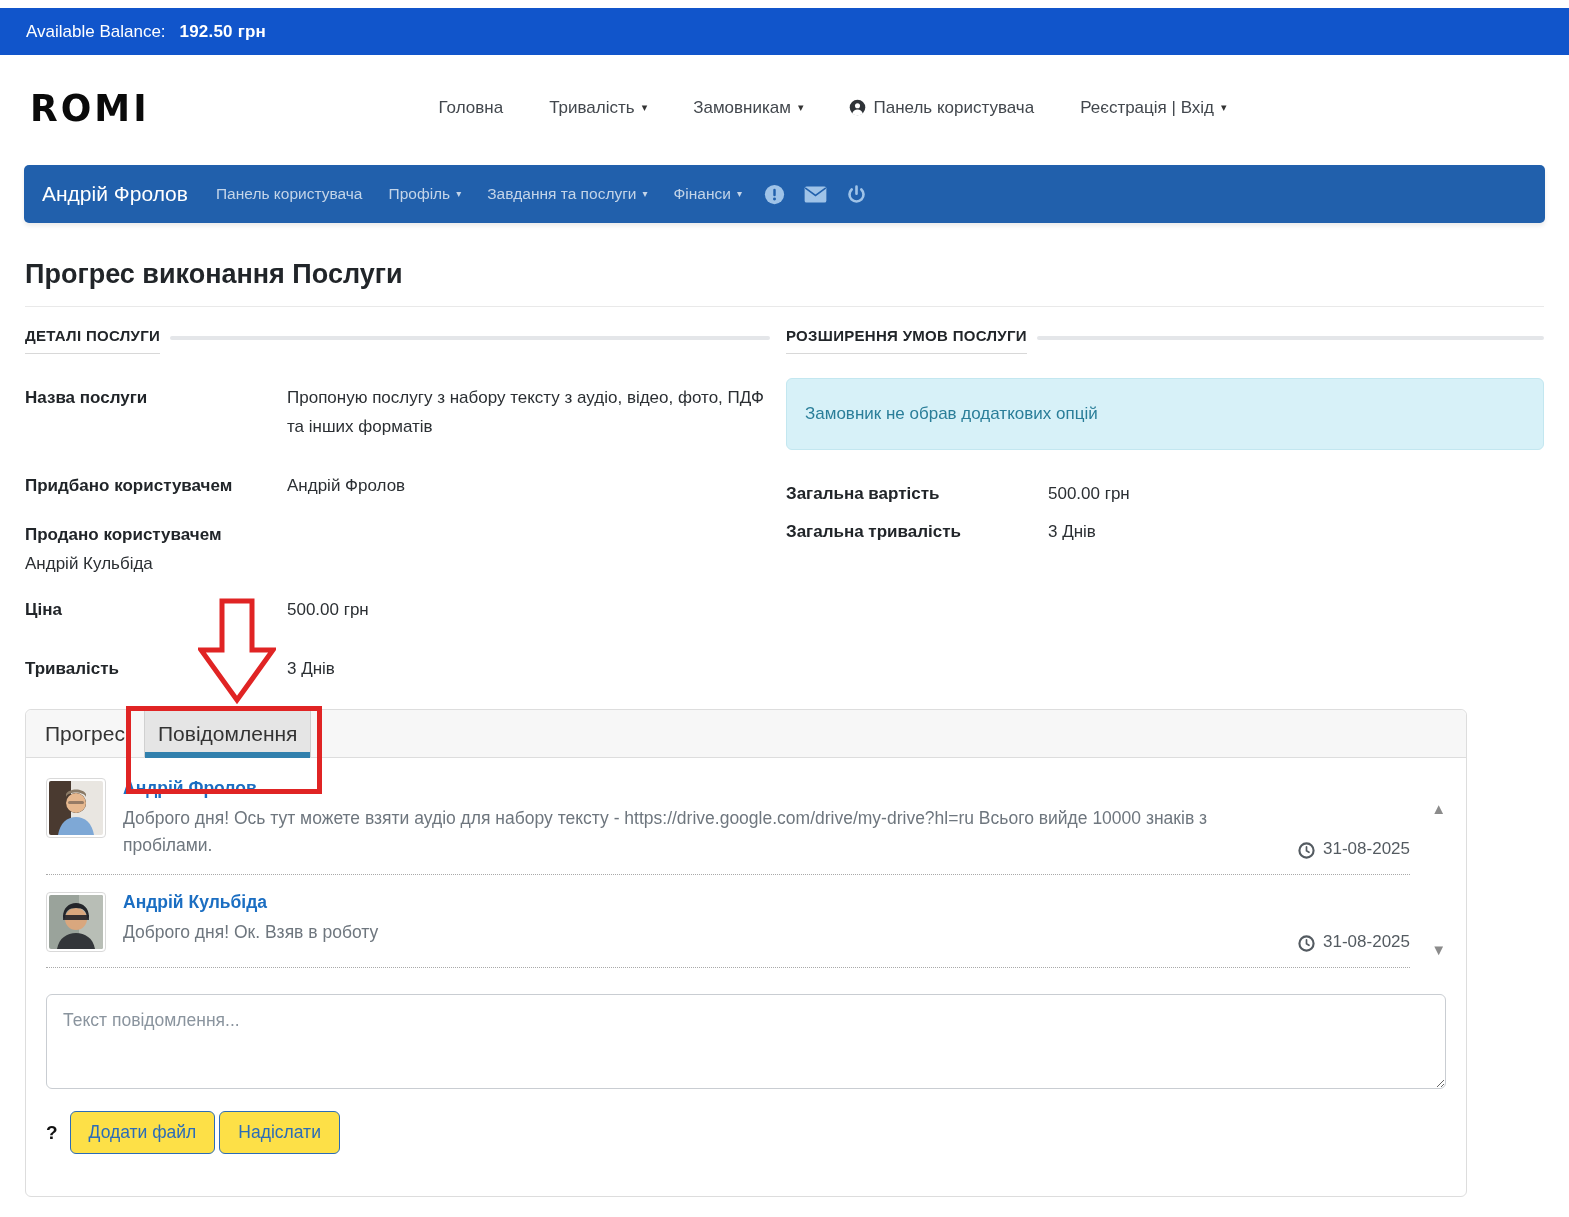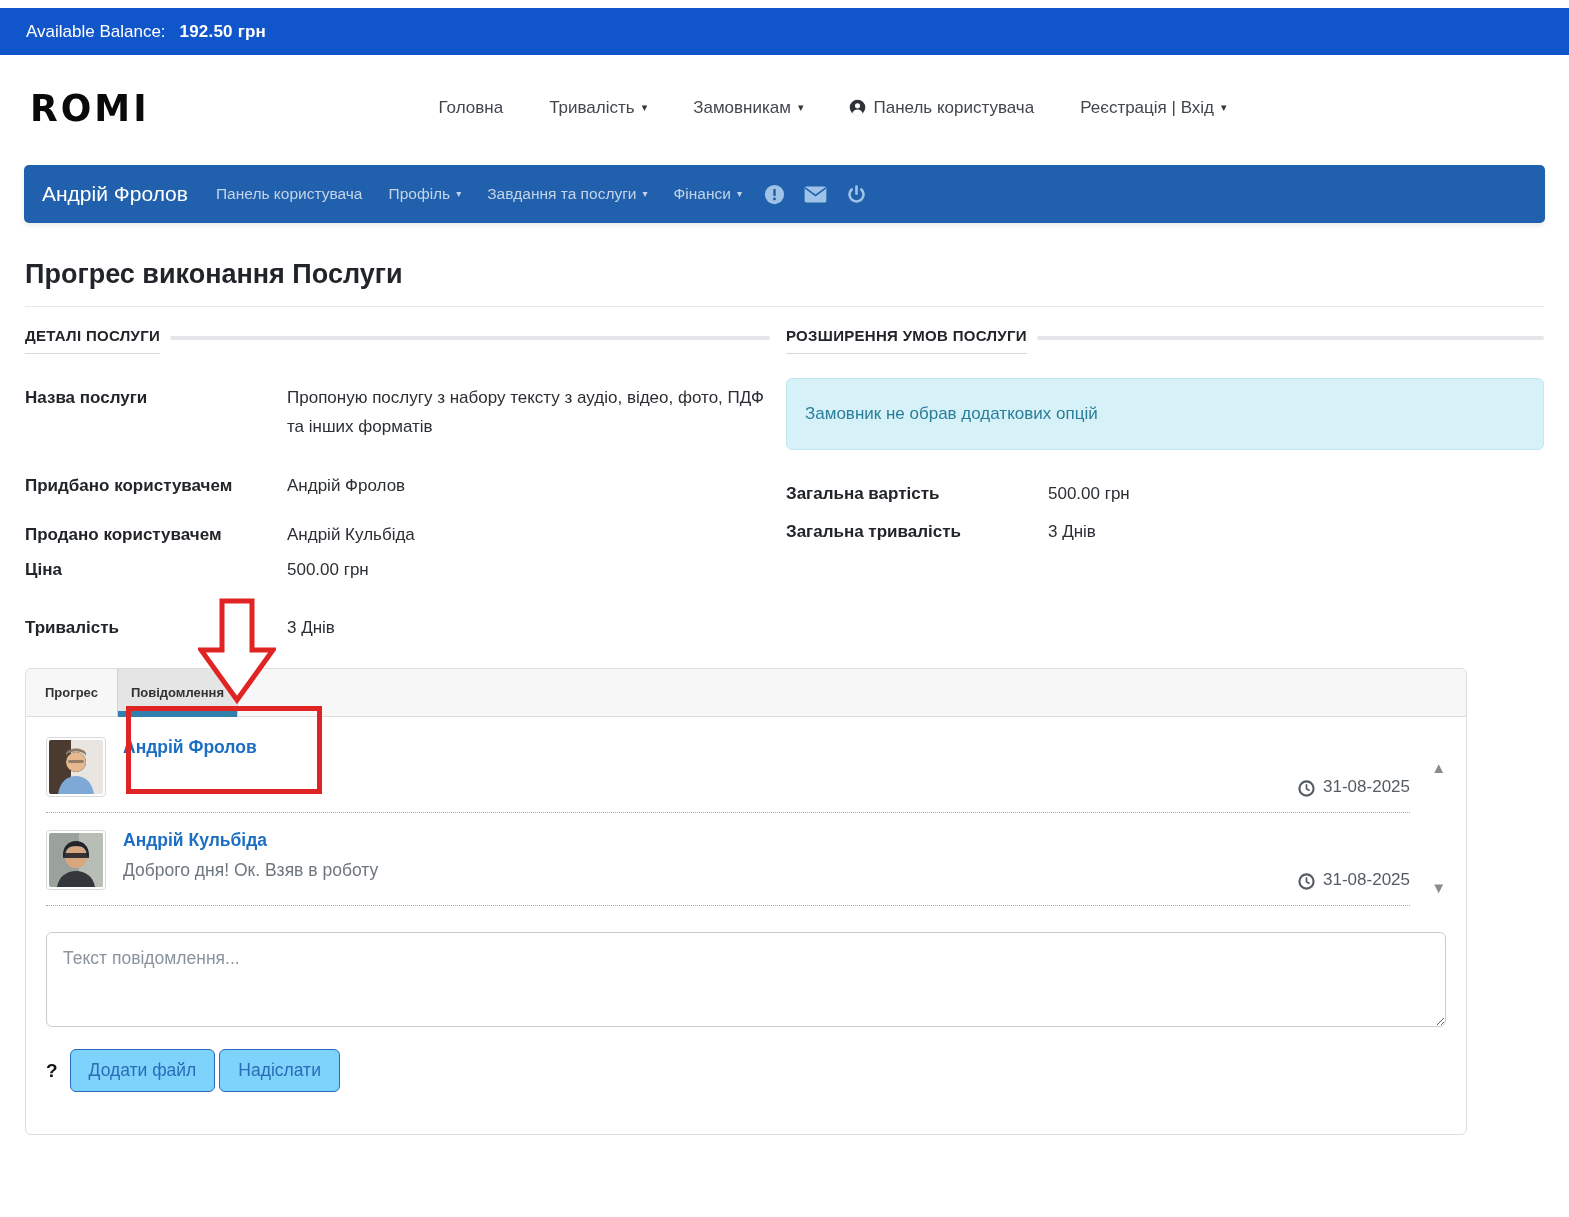--- a/index.html
+++ b/index.html
@@ -63,40 +63,40 @@
   .sec-h { display:flex; align-items:center; font-size:15px; font-weight:bold; color:#212529; letter-spacing:.3px; }
   .sec-h .t { border-bottom:1px solid #d8d8d8; padding-bottom:9px; white-space:nowrap; }
   .sec-h::after { content:""; flex:1; height:4px; background:#e4e6e9; border-radius:2px; margin-left:10px; margin-bottom:6px; }
 
   .frow { display:flex; font-size:17px; line-height:1.7; }
   .frow .lbl { width:262px; flex:none; font-weight:bold; }
   .frow .val { flex:1; color:#2b2f33; }
   .col-left .sec-h { margin-bottom:30px; }
   .r1 { margin-bottom:30px; }
   .r2 { margin-bottom:20px; }
-  .r3 { margin-bottom:6px; }
+  .r3 { margin-bottom:18px;flex-direction:column; }
   .r4 { margin-bottom:30px; }
 
   .col-right .sec-h { margin-bottom:24px; }
   .alert-info {
     background:#d7f1f8; border:1px solid #c3e7f0; border-radius:6px;
     color:#2a7e99; font-size:17px; padding:25px 18px; margin-bottom:30px;
   }
   .col-right .frow { margin-bottom:9px; }
 
   
   .tabpanel {
     margin-left:25px; width:1442px; margin-top:25px;
     border:1px solid #ddd; border-radius:6px; background:#fff;
   }
   .tabbar {
     height:48px; background:#f7f7f7; border-bottom:1px solid #ddd;
     border-radius:6px 6px 0 0; display:flex; align-items:stretch;
   }
-  .tab { display:flex; align-items:center; font-size:13px; color:#333; cursor:pointer;font-weight:bold; }
+  .tab { display:flex; align-items:center; font-size:21px; color:#333; cursor:pointer; }
   .tab-plain { padding:0 19px; }
   .tab-active {
     padding:0 13px; background:#e5e5e5; position:relative;
     border-left:1px solid #d0d0d0; border-right:1px solid #d0d0d0;
   }
   .tab-active::after {
     content:""; position:absolute; left:0; right:0; bottom:-1px; height:6px;
     background:#3180ad;
   }
 
@@ -121,21 +121,21 @@
     display:block; width:100%; height:95px; margin-top:26px;
     border:1px solid #c9cdd2; border-radius:6px; padding:15px 16px;
     font-size:17.5px; font-family:"Liberation Sans","DejaVu Sans",sans-serif;
     color:#42474d; resize:vertical; outline:none;
   }
   .msg-input::placeholder { color:#8a949e; }
 
   .chat-footer { display:flex; align-items:center; margin-top:22px; }
   .help-q { font-weight:bold; font-size:19px; color:#111; margin-right:12px; }
   .btn-outline {
-    background:#7dd3fc; border:1px solid #2b6cb8; color:#2b6cb8;
+    background:#fde047; border:1px solid #2b6cb8; color:#2b6cb8;
     font-size:17.5px; padding:10px 18px; border-radius:6px; cursor:pointer;
     font-family:"Liberation Sans","DejaVu Sans",sans-serif;
   }
   .btn-outline + .btn-outline { margin-left:4px; }
 
   
   .anno { position:absolute; pointer-events:none; z-index:60; }
   .anno-rect {
     left:126px; top:706px; width:196px; height:88px;
     border:5px solid #e02424; background:transparent;
@@ -291,20 +291,21 @@
             <rect x="0" y="0" width="22" height="54" fill="#4a3a30"></rect>
             <path d="M9 54c2-12 9-18 18-18s16 6 18 18z" fill="#7ea8d6"></path>
             <circle cx="27" cy="22" r="10" fill="#e6b astonish88f"></circle>
             <circle cx="27" cy="22" r="10" fill="#e6b88f"></circle>
             <rect x="19" y="20" width="16" height="3" rx="1.5" fill="#6b5b4e" opacity=".65"></rect>
             <path d="M17 16c2-6 18-6 20 0v-3c-3-6-17-6-20 0z" fill="#8a7a66"></path>
           </svg>
         </div>
         <div class="msg-main">
           <div class="msg-author">Андрій Фролов</div>
+          <div class="msg-text">Доброго дня! Ось тут можете взяти аудіо для набору тексту - https://drive.google.com/drive/my-drive?hl=ru Всього вийде 10000 знаків з пробілами.</div>
         </div>
         <div class="msg-meta">
           <span class="clock-ic">
             <svg viewBox="0 0 24 24" width="17" height="17">
                 <circle cx="12" cy="12" r="10" fill="none" stroke="#545b61" stroke-width="3"></circle>
                 <path d="M12 7v5.5l3.5 2" fill="none" stroke="#545b61" stroke-width="2.4" stroke-linecap="round"></path>
               </svg>
           </span>
           <span>31-08-2025</span>
         </div>

